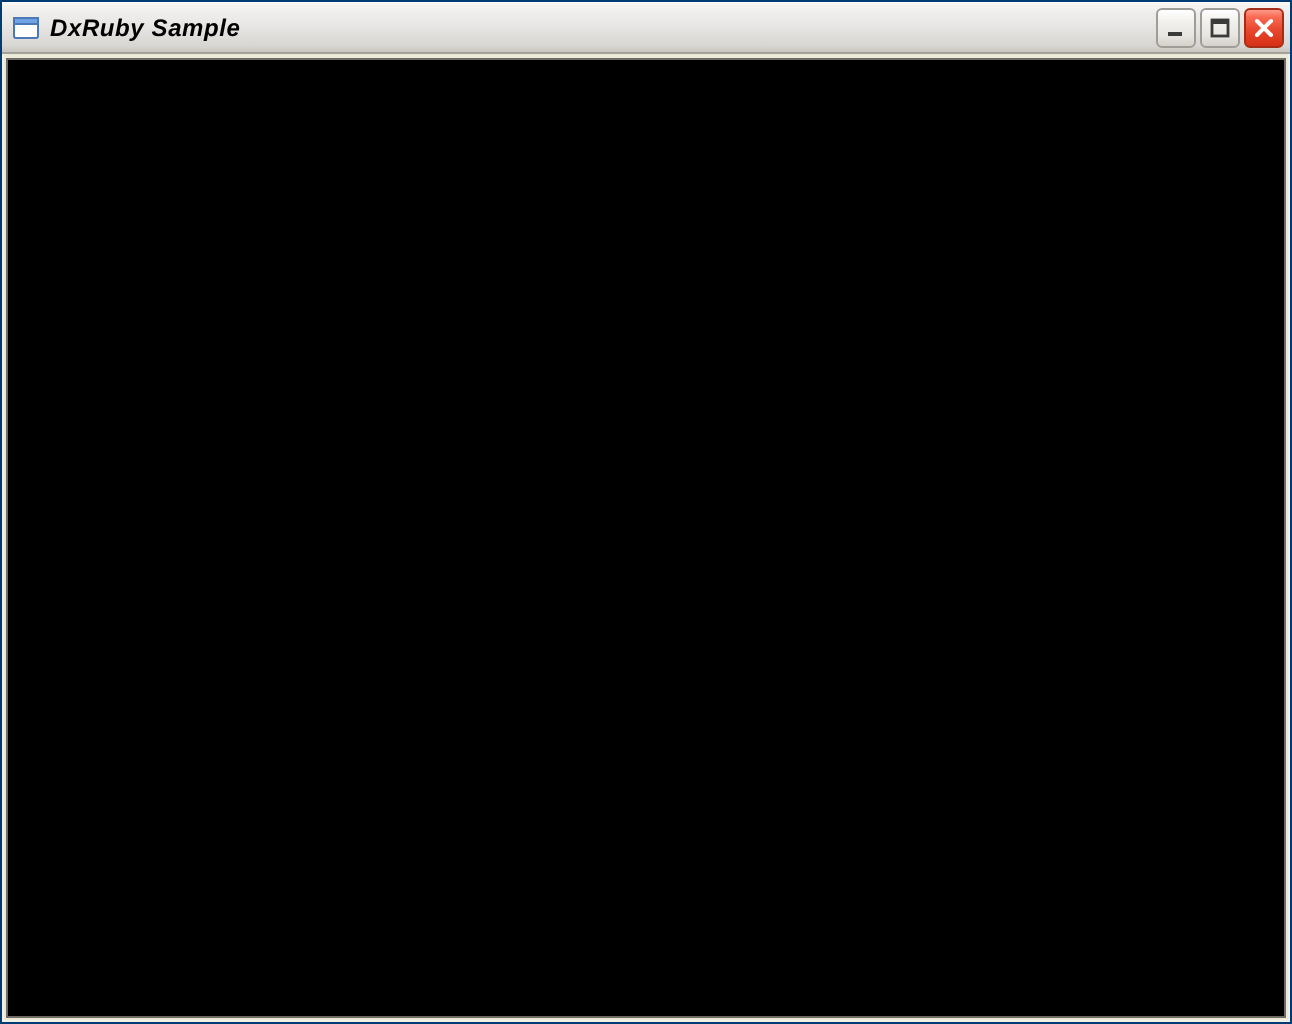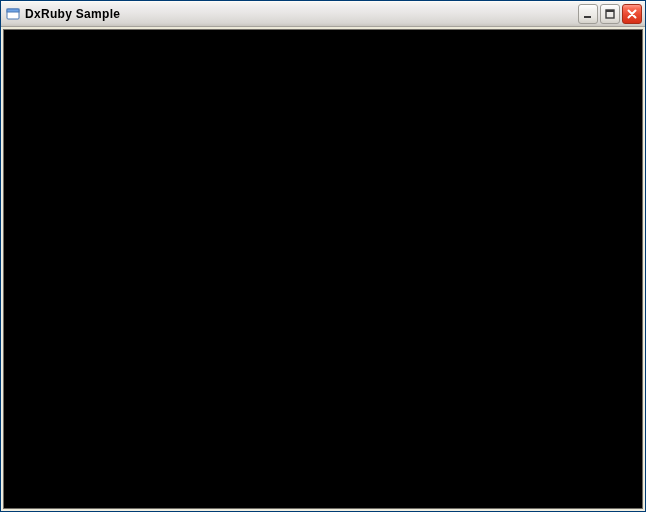--- a/index.html
+++ b/index.html
@@ -43,20 +43,21 @@
     justify-content: center;
   }
   .titlebar .title {
     flex: 1;
     font-weight: bold;
     color: #000;
     font-size: 12px;
     letter-spacing: 0.3px;
     white-space: nowrap;
     overflow: hidden;
+    font-style: italic;
   }
   .controls {
     display: flex;
     gap: 2px;
     align-items: center;
   }
   .ctl {
     width: 20px;
     height: 20px;
     border: 1px solid #9f9d97;

